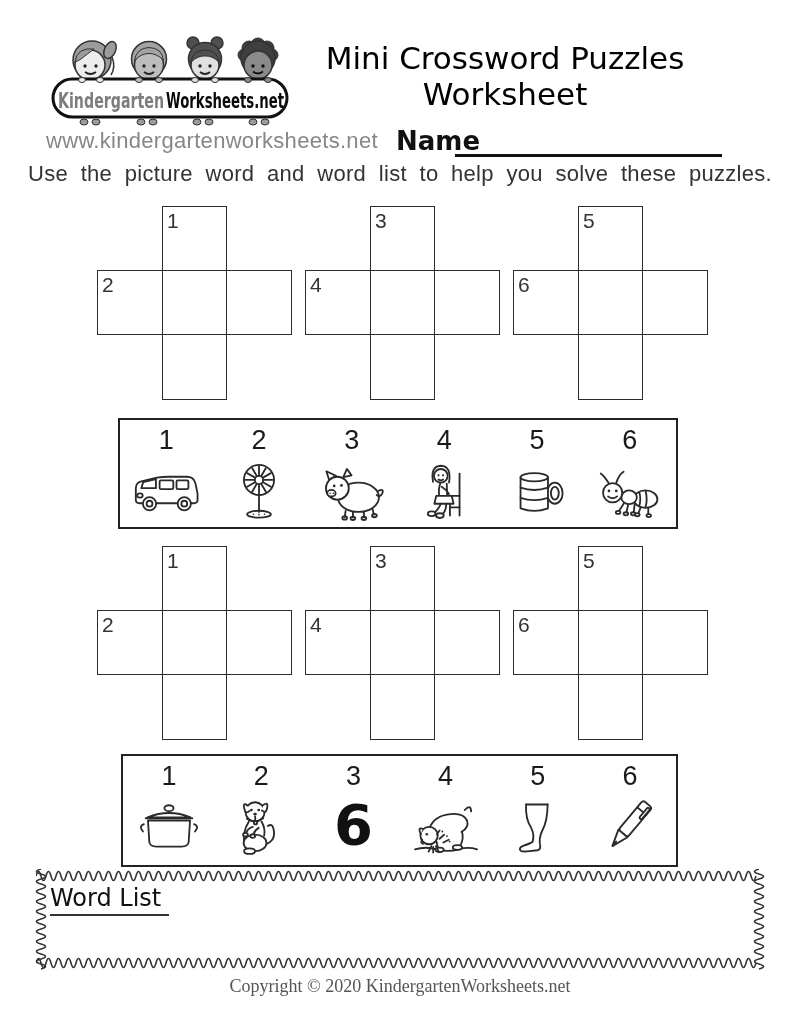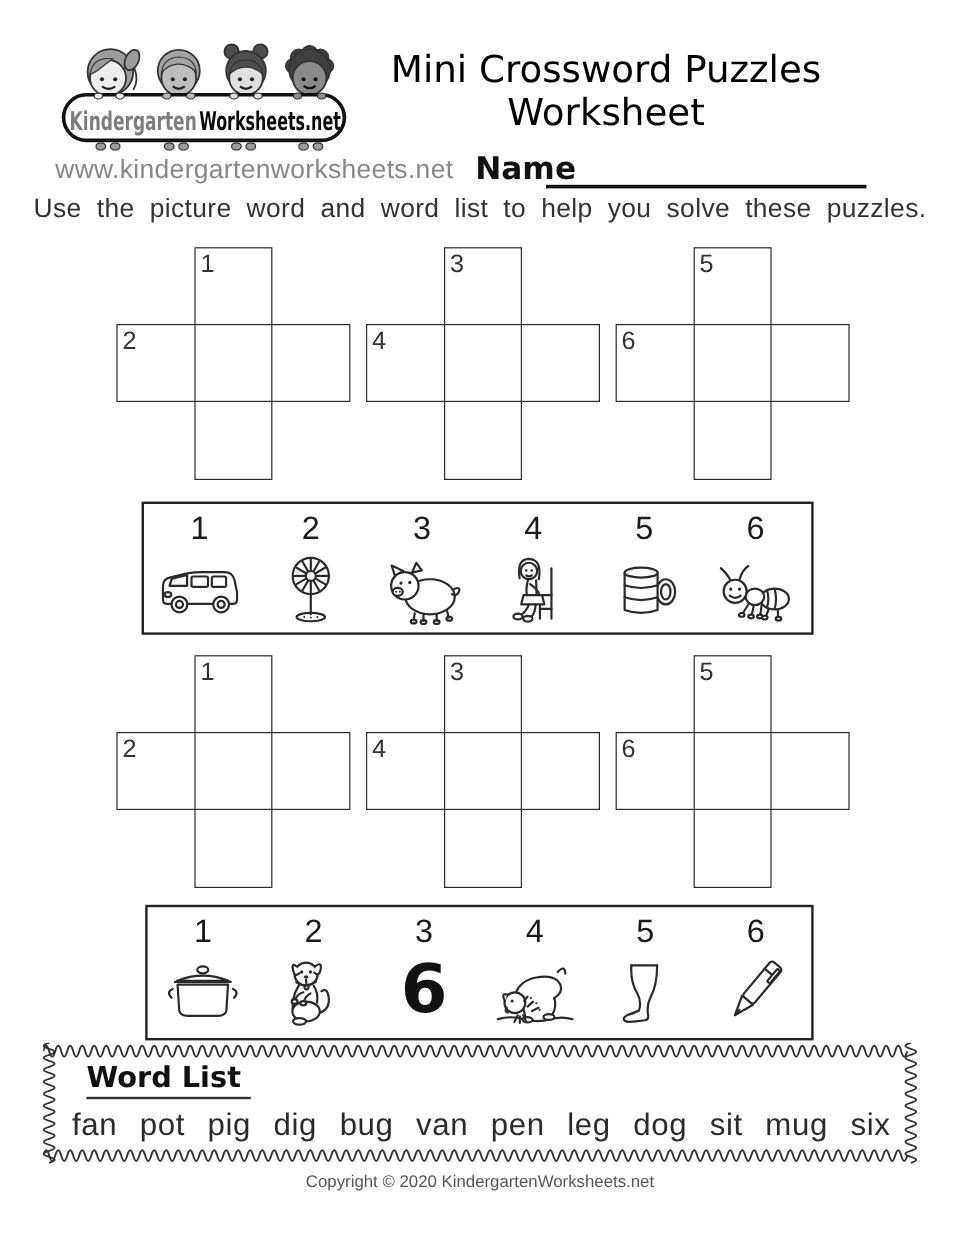--- a/index.html
+++ b/index.html
@@ -34,28 +34,28 @@
        {stroke:#2a2a2a;stroke-width:2;fill:none;stroke-linecap:round;stroke-linejoin:round;}
   .icon .f{fill:#fff;}
   .icon .d{fill:#2a2a2a;stroke:none;}
   .icon .thin{stroke-width:1.3;}
   .six-glyph{font-family:"DejaVu Sans",sans-serif;font-weight:bold;font-size:56px;
              line-height:62px;color:#111;margin-top:-2px;}
 
   
   .wave{position:absolute;}
   .wave path{stroke:#333;stroke-width:1.6;fill:none;}
-  .wl-heading{position:absolute;left:72px;top:884px;font-family:"DejaVu Sans",sans-serif;
-              font-weight:bold;font-size:24px;color:#111;border-bottom:2.5px solid #333;
+  .wl-heading{position:absolute;left:50px;top:884px;font-family:"DejaVu Sans",sans-serif;
+              font-weight:normal;font-size:24px;color:#111;border-bottom:2.5px solid #333;
               padding:0 8px 2px 0;}
   .wl-words{position:absolute;left:60px;top:922px;width:682px;display:flex;
             justify-content:space-between;font-size:26px;color:#2b2b2b;letter-spacing:.5px;}
 
   
-  .footer1{position:absolute;left:0;top:976px;width:800px;text-align:center;font-size:14px;color:#555;}
+  .footer1{position:absolute;left:0;top:976px;width:800px;text-align:center;font-size:18px;color:#555;font-family:Liberation Serif, serif;}
   .footer2{position:absolute;left:0;top:994px;width:800px;text-align:center;font-size:14px;color:#555;}
 </style>
 </head>
 <body>
 
 <div class="page">
 
   <svg class="logo-svg" width="240" height="104" viewBox="0 0 240 104">
 
     <g>
@@ -415,30 +415,16 @@
   <svg class="wave" style="left:36px;top:956px" width="728" height="14">
     <path d="M0 7 q2.5 -9 5 0 q2.5 9 5 0 q2.5 -9 5 0 q2.5 9 5 0 q2.5 -9 5 0 q2.5 9 5 0 q2.5 -9 5 0 q2.5 9 5 0 q2.5 -9 5 0 q2.5 9 5 0 q2.5 -9 5 0 q2.5 9 5 0 q2.5 -9 5 0 q2.5 9 5 0 q2.5 -9 5 0 q2.5 9 5 0 q2.5 -9 5 0 q2.5 9 5 0 q2.5 -9 5 0 q2.5 9 5 0 q2.5 -9 5 0 q2.5 9 5 0 q2.5 -9 5 0 q2.5 9 5 0 q2.5 -9 5 0 q2.5 9 5 0 q2.5 -9 5 0 q2.5 9 5 0 q2.5 -9 5 0 q2.5 9 5 0 q2.5 -9 5 0 q2.5 9 5 0 q2.5 -9 5 0 q2.5 9 5 0 q2.5 -9 5 0 q2.5 9 5 0 q2.5 -9 5 0 q2.5 9 5 0 q2.5 -9 5 0 q2.5 9 5 0 q2.5 -9 5 0 q2.5 9 5 0 q2.5 -9 5 0 q2.5 9 5 0 q2.5 -9 5 0 q2.5 9 5 0 q2.5 -9 5 0 q2.5 9 5 0 q2.5 -9 5 0 q2.5 9 5 0 q2.5 -9 5 0 q2.5 9 5 0 q2.5 -9 5 0 q2.5 9 5 0 q2.5 -9 5 0 q2.5 9 5 0 q2.5 -9 5 0 q2.5 9 5 0 q2.5 -9 5 0 q2.5 9 5 0 q2.5 -9 5 0 q2.5 9 5 0 q2.5 -9 5 0 q2.5 9 5 0 q2.5 -9 5 0 q2.5 9 5 0 q2.5 -9 5 0 q2.5 9 5 0 q2.5 -9 5 0 q2.5 9 5 0 q2.5 -9 5 0 q2.5 9 5 0 q2.5 -9 5 0 q2.5 9 5 0 q2.5 -9 5 0 q2.5 9 5 0 q2.5 -9 5 0 q2.5 9 5 0 q2.5 -9 5 0 q2.5 9 5 0 q2.5 -9 5 0 q2.5 9 5 0 q2.5 -9 5 0 q2.5 9 5 0 q2.5 -9 5 0 q2.5 9 5 0 q2.5 -9 5 0 q2.5 9 5 0 q2.5 -9 5 0 q2.5 9 5 0 q2.5 -9 5 0 q2.5 9 5 0 q2.5 -9 5 0 q2.5 9 5 0 q2.5 -9 5 0 q2.5 9 5 0 q2.5 -9 5 0 q2.5 9 5 0 q2.5 -9 5 0 q2.5 9 5 0 q2.5 -9 5 0 q2.5 9 5 0 q2.5 -9 5 0 q2.5 9 5 0 q2.5 -9 5 0 q2.5 9 5 0 q2.5 -9 5 0 q2.5 9 5 0 q2.5 -9 5 0 q2.5 9 5 0 q2.5 -9 5 0 q2.5 9 5 0 q2.5 -9 5 0 q2.5 9 5 0 q2.5 -9 5 0 q2.5 9 5 0 q2.5 -9 5 0 q2.5 9 5 0 q2.5 -9 5 0 q2.5 9 5 0 q2.5 -9 5 0 q2.5 9 5 0 q2.5 -9 5 0 q2.5 9 5 0 q2.5 -9 5 0 q2.5 9 5 0 q2.5 -9 5 0 q2.5 9 5 0 q2.5 -9 5 0 q2.5 9 5 0 q2.5 -9 5 0 q2.5 9 5 0 q2.5 -9 5 0 q2.5 9 5 0 q2.5 -9 5 0 q2.5 9 5 0 q2.5 -9 5 0 q2.5 9 5 0 q2.5 -9 5 0 q2.5 9 5 0 q2.5 -9 5 0 q2.5 9 5 0 q2.5 -9 5 0 q2.5 9 5 0"></path>
   </svg>
   <svg class="wave" style="left:34px;top:869px" width="14" height="102">
     <path d="M7 0 q-9 2.5 0 5 q9 2.5 0 5 q-9 2.5 0 5 q9 2.5 0 5 q-9 2.5 0 5 q9 2.5 0 5 q-9 2.5 0 5 q9 2.5 0 5 q-9 2.5 0 5 q9 2.5 0 5 q-9 2.5 0 5 q9 2.5 0 5 q-9 2.5 0 5 q9 2.5 0 5 q-9 2.5 0 5 q9 2.5 0 5 q-9 2.5 0 5 q9 2.5 0 5 q-9 2.5 0 5 q9 2.5 0 5"></path>
   </svg>
   <svg class="wave" style="left:752px;top:869px" width="14" height="102">
     <path d="M7 0 q-9 2.5 0 5 q9 2.5 0 5 q-9 2.5 0 5 q9 2.5 0 5 q-9 2.5 0 5 q9 2.5 0 5 q-9 2.5 0 5 q9 2.5 0 5 q-9 2.5 0 5 q9 2.5 0 5 q-9 2.5 0 5 q9 2.5 0 5 q-9 2.5 0 5 q9 2.5 0 5 q-9 2.5 0 5 q9 2.5 0 5 q-9 2.5 0 5 q9 2.5 0 5 q-9 2.5 0 5 q9 2.5 0 5"></path>
   </svg>
   <div class="wl-heading">Word List</div>
-  <div class="wl-words">
-    <span>fan</span>
-    <span>pot</span>
-    <span>pig</span>
-    <span>dig</span>
-    <span>bug</span>
-    <span>van</span>
-    <span>pen</span>
-    <span>leg</span>
-    <span>dog</span>
-    <span>sit</span>
-    <span>mug</span>
-    <span>six</span>
-  </div>
 
   <div class="footer1">Copyright © 2020 KindergartenWorksheets.net</div>
 
 </div>
 
 </body></html>

